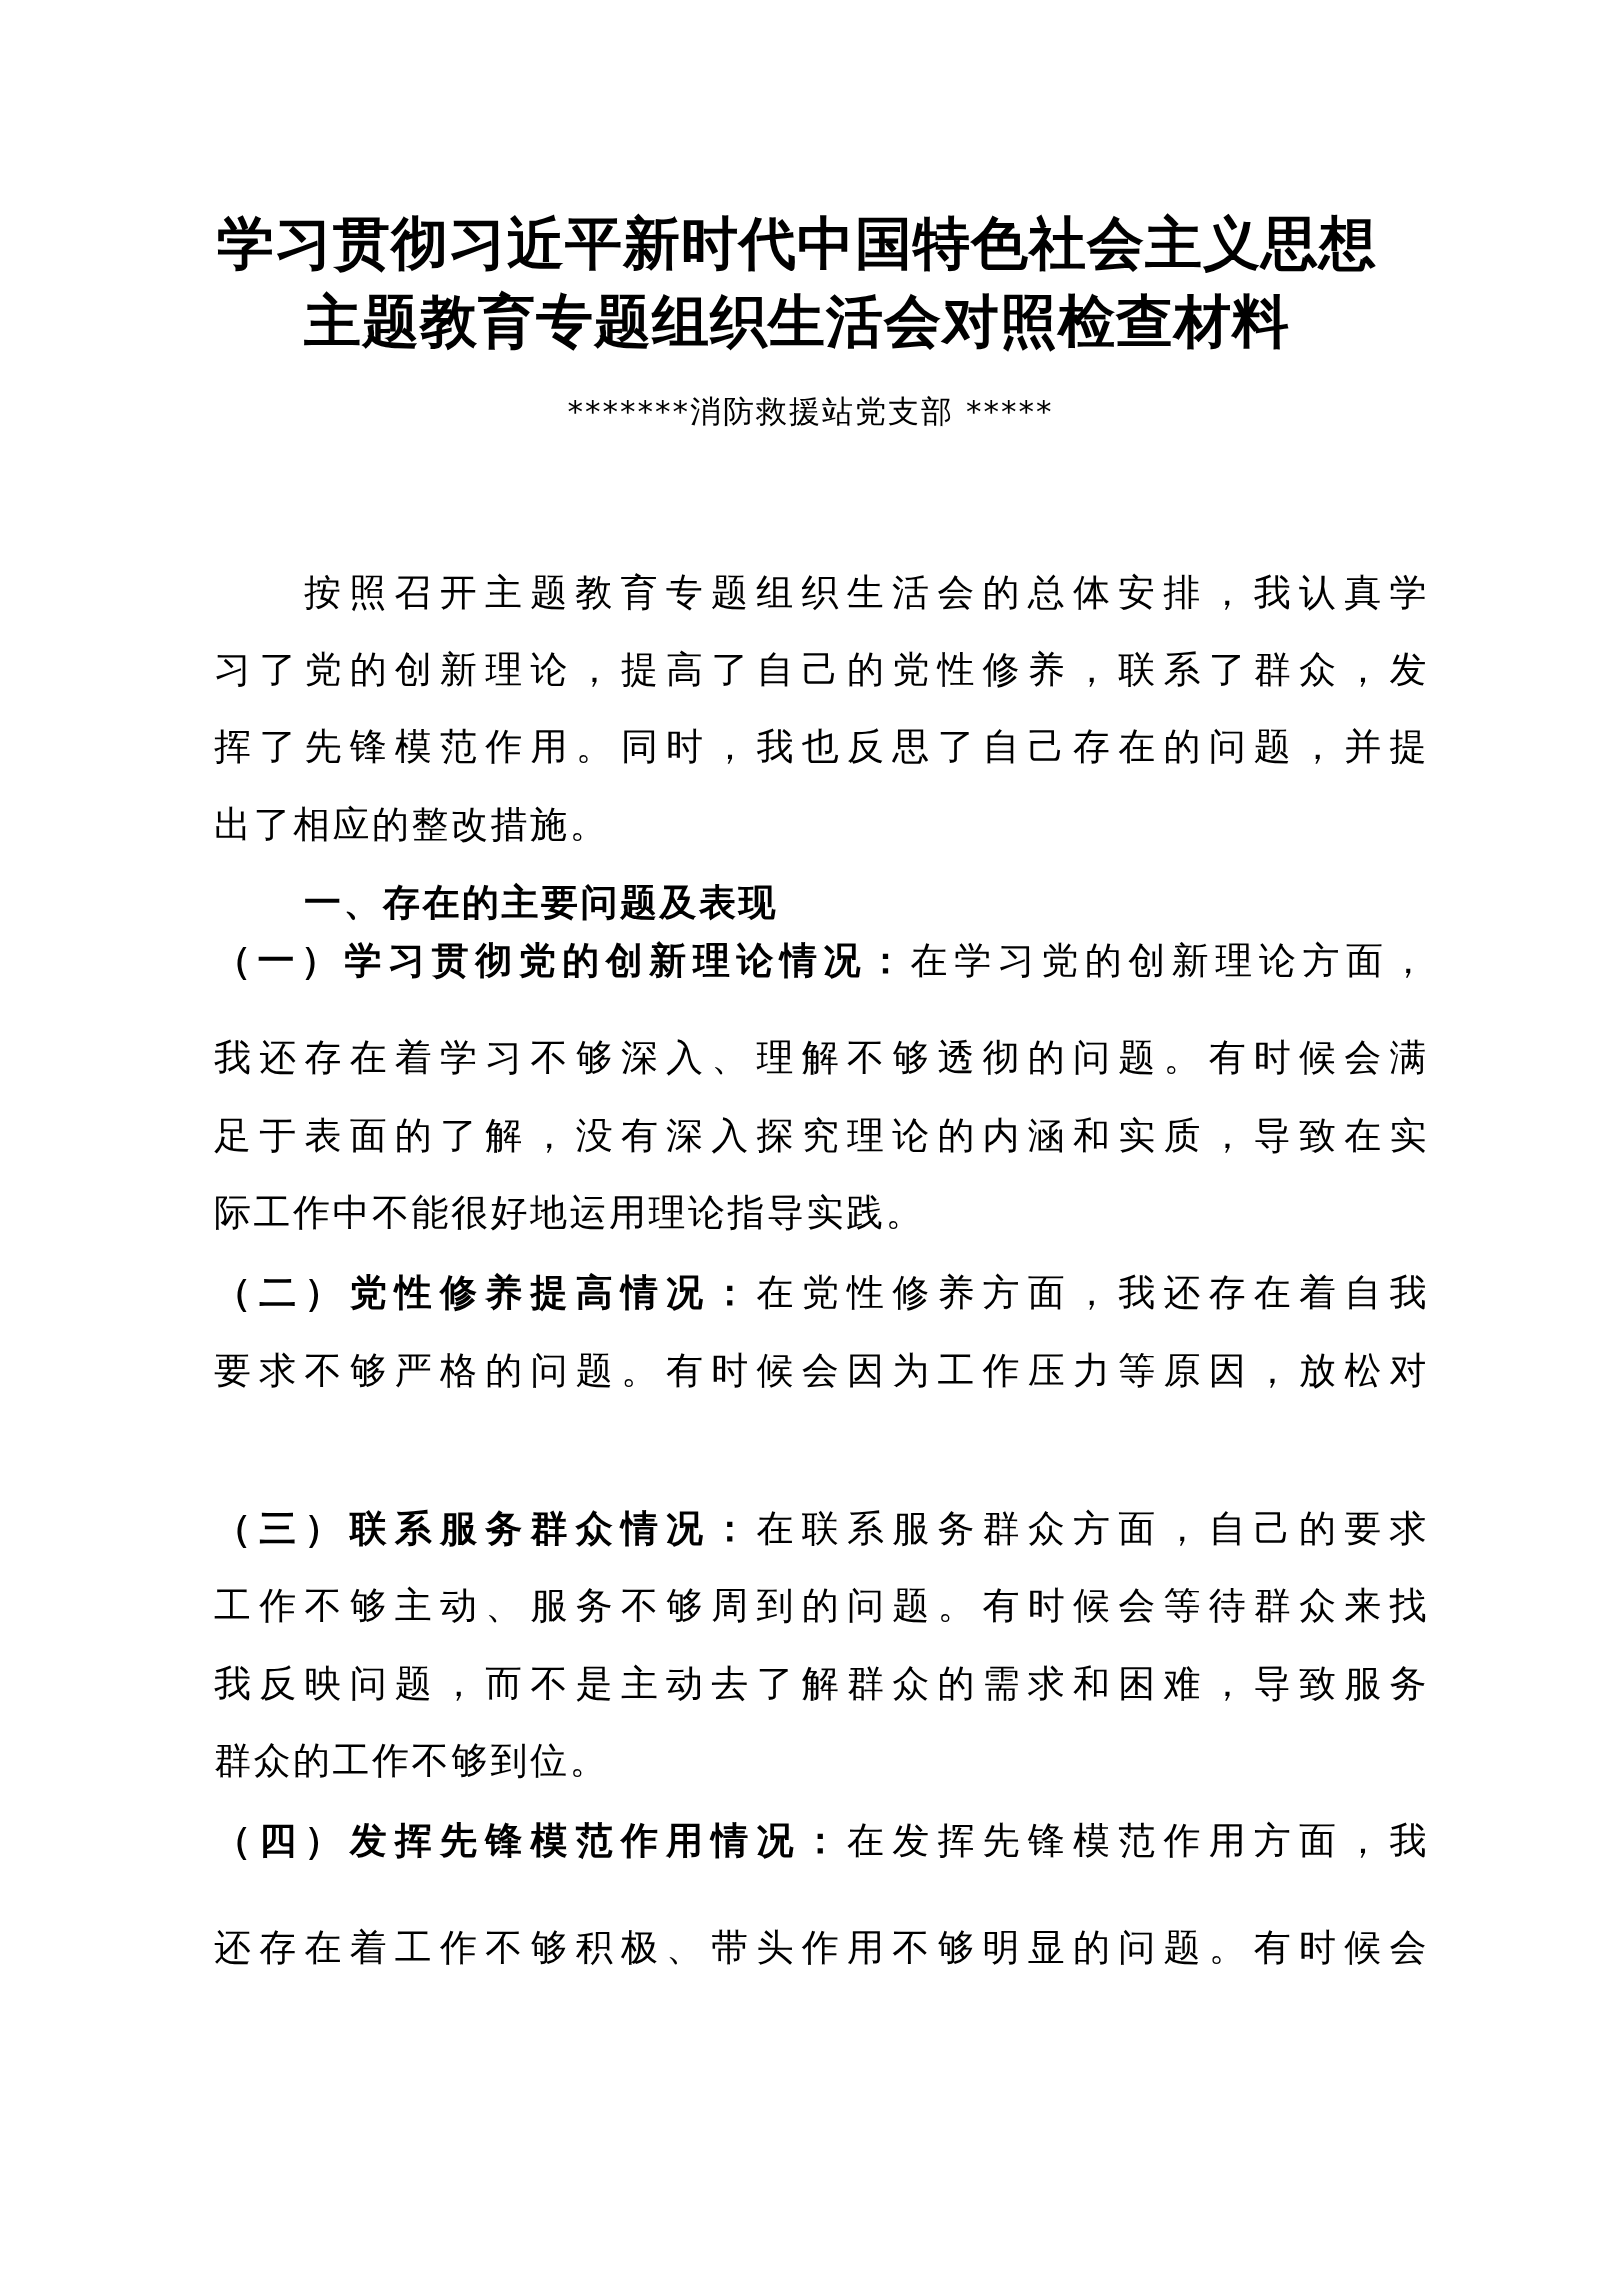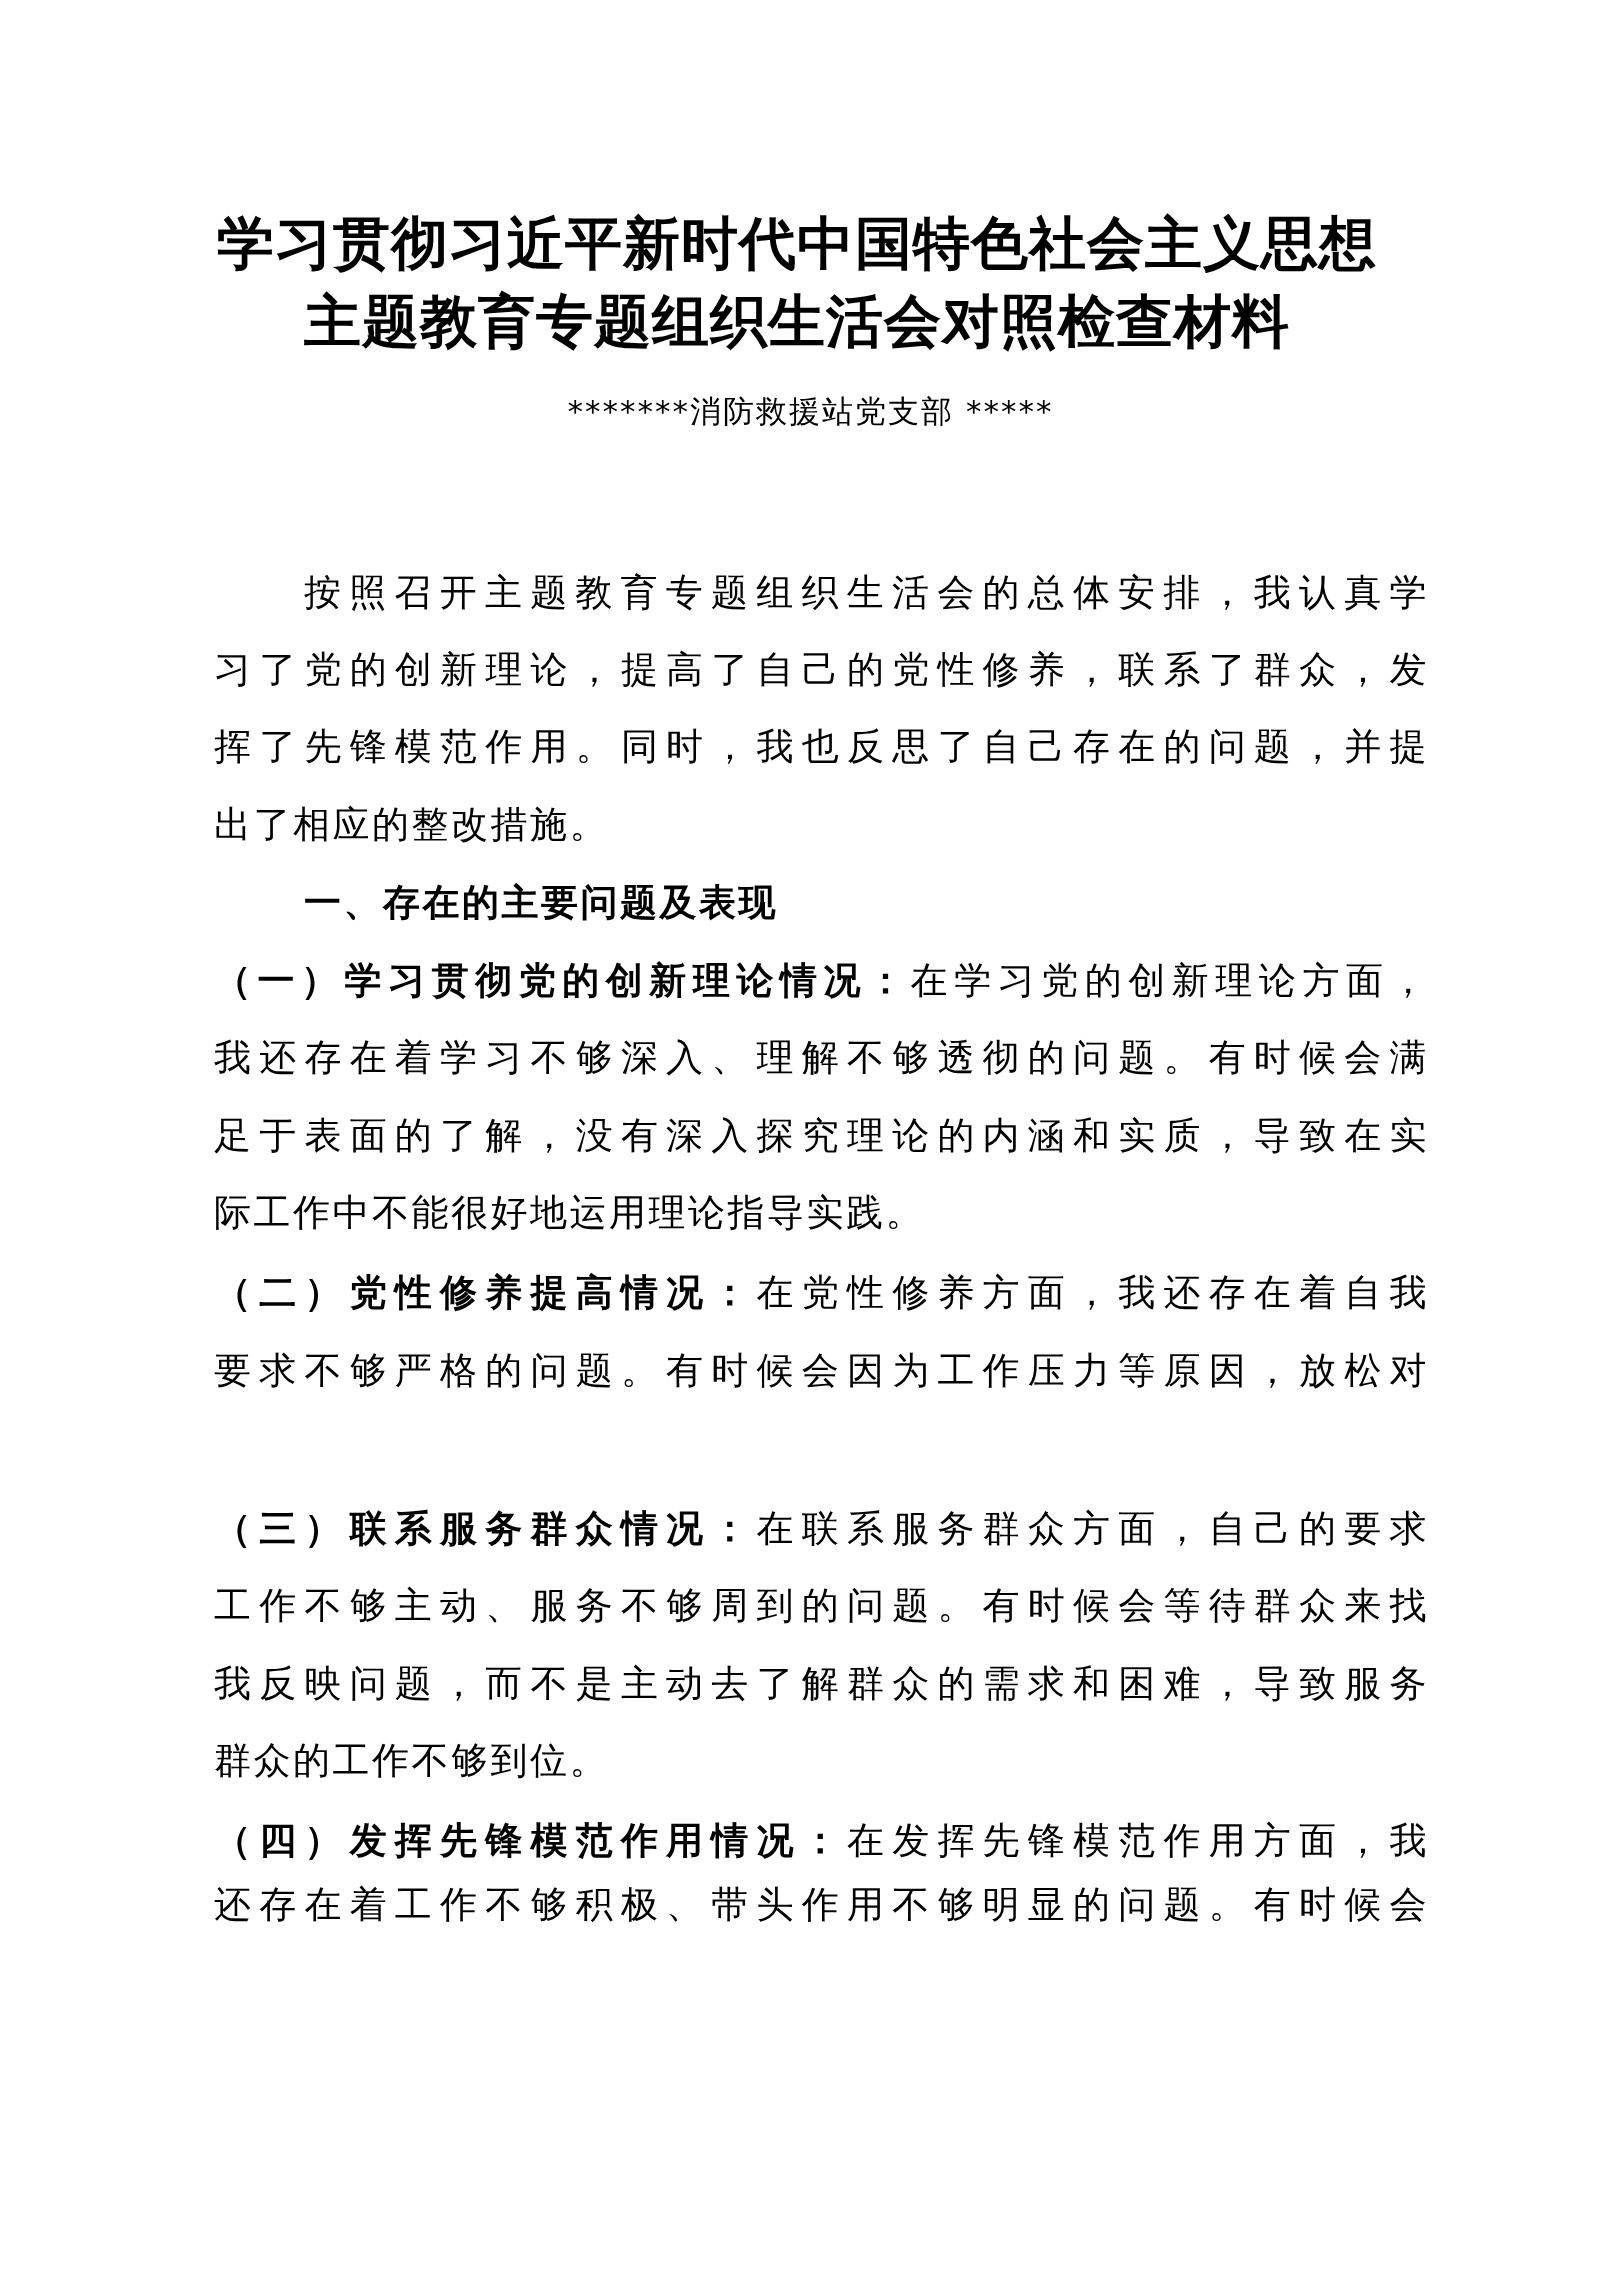--- a/index.html
+++ b/index.html
@@ -35,21 +35,21 @@
 
   <div class="subtitle" style="top:388px;">*******消防救援站党支部 *****</div>
 
   <div class="line indent justify" style="top:563px;">按照召开主题教育专题组织生活会的总体安排，我认真学</div>
   <div class="line justify" style="top:640px;">习了党的创新理论，提高了自己的党性修养，联系了群众，发</div>
   <div class="line justify" style="top:717px;">挥了先锋模范作用。同时，我也反思了自己存在的问题，并提</div>
   <div class="line" style="top:795px;">出了相应的整改措施。</div>
 
   <div class="line indent heading" style="top:873px;">一、存在的主要问题及表现</div>
 
-  <div class="line justify" style="top:951px;">
+  <div class="line justify" style="top:931px;">
     <span class="bold">（一）学习贯彻党的创新理论情况：</span><span>在学习党的创新理论方面，</span>
   </div>
   <div class="line justify" style="top:1028px;">我还存在着学习不够深入、理解不够透彻的问题。有时候会满</div>
   <div class="line justify" style="top:1106px;">足于表面的了解，没有深入探究理论的内涵和实质，导致在实</div>
   <div class="line" style="top:1183px;">际工作中不能很好地运用理论指导实践。</div>
 
   <div class="line justify" style="top:1263px;">
     <span class="bold">（二）党性修养提高情况：</span><span>在党性修养方面，我还存在着自我</span>
   </div>
   <div class="line justify" style="top:1341px;">要求不够严格的问题。有时候会因为工作压力等原因，放松对</div>
@@ -57,16 +57,16 @@
   <div class="line justify" style="top:1499px;">
     <span class="bold">（三）联系服务群众情况：</span><span>在联系服务群众方面，自己的要求</span>
   </div>
   <div class="line justify" style="top:1576px;">工作不够主动、服务不够周到的问题。有时候会等待群众来找</div>
   <div class="line" style="top:1731px;">群众的工作不够到位。</div>
   <div class="line justify" style="top:1654px;">我反映问题，而不是主动去了解群众的需求和困难，导致服务</div>
 
   <div class="line justify" style="top:1811px;">
     <span class="bold">（四）发挥先锋模范作用情况：</span><span>在发挥先锋模范作用方面，我</span>
   </div>
-  <div class="line justify" style="top:1875px;">还存在着工作不够积极、带头作用不够明显的问题。有时候会</div>
+  <div class="line justify" style="top:1918px;">还存在着工作不够积极、带头作用不够明显的问题。有时候会</div>
 
 </div>
 
 
 </body></html>

